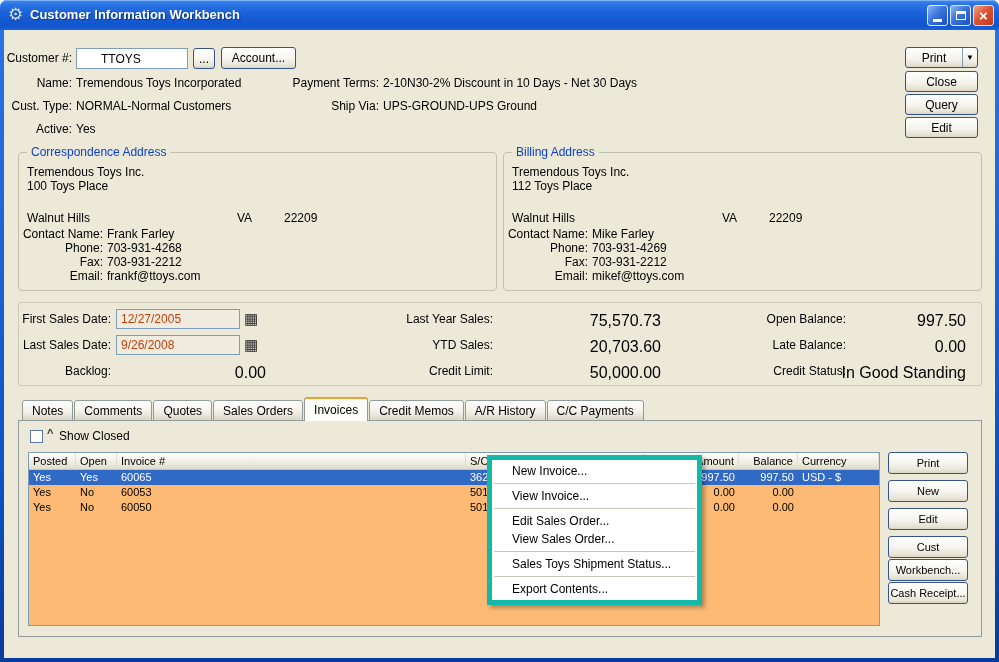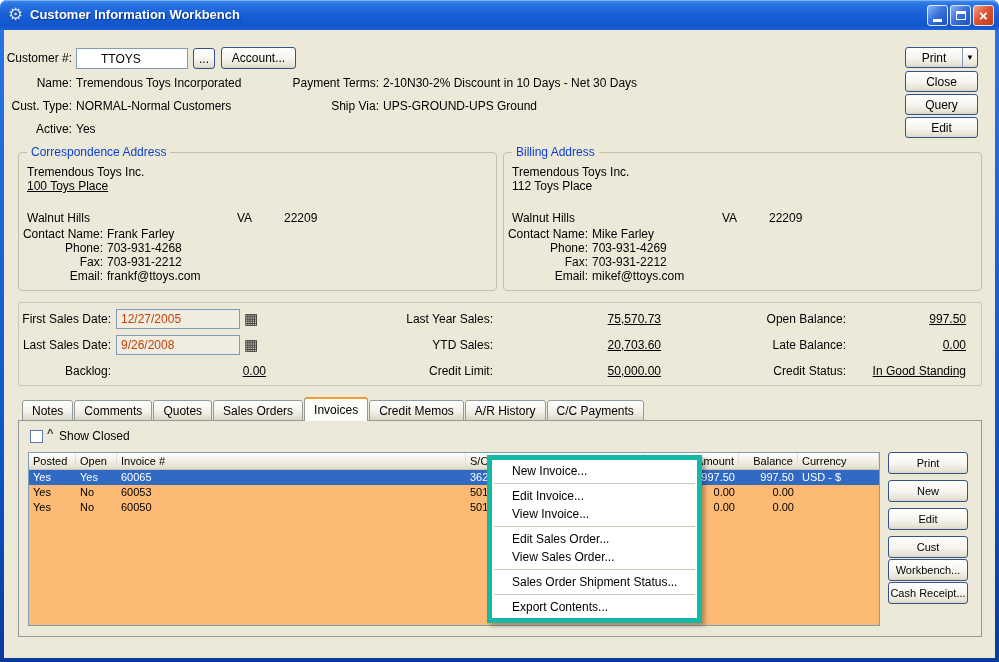--- a/index.html
+++ b/index.html
@@ -15,21 +15,21 @@
     display:flex; align-items:center; justify-content:center; }
   .winbtn.blue { background:linear-gradient(135deg,#8cb4f2 0%,#3b74dd 45%,#1c4fc0 100%); }
   .winbtn.red  { background:linear-gradient(135deg,#f2a387 0%,#dd5435 45%,#c23a18 100%); }
   .glyph-min { width:9px; height:3px; background:#fff; margin-top:10px; }
   .glyph-max { width:10px; height:9px; border:1px solid #fff; border-top-width:3px; }
   .glyph-close { color:#fff; font-size:15px; font-weight:bold; line-height:19px; }
   .client { position:absolute; left:4px; right:4px; top:30px; bottom:4px; background:#ece9d8; }
 
   .lbl { position:absolute; font-size:12px; color:#000; text-align:right; white-space:nowrap; }
   .txt { position:absolute; font-size:12px; color:#000; white-space:nowrap; }
-  .num { position:absolute; font-size:12px; color:#000; text-align:right; white-space:nowrap;text-decoration:underline; }
+  .num { position:absolute; font-size:16px; color:#000; text-align:right; white-space:nowrap; }
 
   .input { position:absolute; border:1px solid #7f9db9; background:#fff; font-size:12px; padding:1px 4px; color:#000; }
   .input.ro { background:#f0ede0; color:#c2410c; }
   .cal-icon { position:absolute; font-size:15px; line-height:18px; color:#222; cursor:default; }
 
   .btn { position:absolute; display:flex; align-items:center; justify-content:center; font-size:12px; color:#000;
     background:linear-gradient(180deg,#ffffff 0%,#f5f4ee 55%,#e6e3d4 88%,#d9d5c2 100%);
     border:1px solid #36538e; border-radius:3px; white-space:nowrap; }
   .btn.small-font { font-size:11px; }
   .btn-split { display:flex; align-items:center; justify-content:center; width:15px; align-self:stretch; border-left:1px solid #8a97b8; }
@@ -110,21 +110,21 @@
         <span class="arrow">▼</span>
       </span>
   </div>
   <div class="btn" style="left:905px; top:71px; width:73px; height:21px;">Close</div>
   <div class="btn" style="left:905px; top:94px; width:73px; height:21px;">Query</div>
   <div class="btn" style="left:905px; top:117px; width:73px; height:21px;">Edit</div>
 
   <div class="groupbox" style="left:18px; top:152px; width:479px; height:139px;">
     <span class="gb-title">Correspondence Address</span>
     <span class="txt" style="left:8px; top:12px;">Tremendous Toys Inc.</span>
-    <span class="txt" style="left:8px; top:26px;text-decoration:underline;">100 Toys Place</span>
+    <span class="txt" style="left:8px; top:26px;">100 Toys Place</span>
     <span class="txt" style="left:8px; top:58px;">Walnut Hills</span>
     <span class="txt" style="left:218px; top:58px;">VA</span>
     <span class="txt" style="left:265px; top:58px;">22209</span>
     <span class="lbl" style="left:0; top:74px; width:84px;">Contact Name:</span>
     <span class="txt" style="left:88px; top:74px;">Frank Farley</span>
     <span class="lbl" style="left:0; top:88px; width:84px;">Phone:</span>
     <span class="txt" style="left:88px; top:88px;">703-931-4268</span>
     <span class="lbl" style="left:0; top:102px; width:84px;">Fax:</span>
     <span class="txt" style="left:88px; top:102px;">703-931-2212</span>
     <span class="lbl" style="left:0; top:116px; width:84px;">Email:</span>
@@ -233,23 +233,22 @@
   <div class="btn small-font" style="left:888px; top:452px; width:80px; height:22px;">Print</div>
   <div class="btn small-font" style="left:888px; top:480px; width:80px; height:22px;">New</div>
   <div class="btn small-font" style="left:888px; top:508px; width:80px; height:22px;">Edit</div>
   <div class="btn small-font" style="left:888px; top:536px; width:80px; height:22px;">Cust</div>
   <div class="btn small-font" style="left:888px; top:559px; width:80px; height:22px;">Workbench...</div>
   <div class="btn small-font" style="left:888px; top:582px; width:80px; height:22px;">Cash Receipt...</div>
 
   <div class="ctx">
     <div class="ctx-item">New Invoice...</div>
     <div class="ctx-sep"></div>
-    <div class="ctx-item">Edit Invoice...</div>
     <div class="ctx-item">View Invoice...</div>
     <div class="ctx-sep"></div>
     <div class="ctx-item">Edit Sales Order...</div>
     <div class="ctx-item">View Sales Order...</div>
     <div class="ctx-sep"></div>
-    <div class="ctx-item">Sales Order Shipment Status...</div>
+    <div class="ctx-item">Sales Toys Shipment Status...</div>
     <div class="ctx-sep"></div>
     <div class="ctx-item">Export Contents...</div>
   </div>
 </div>
 
 </body></html>

